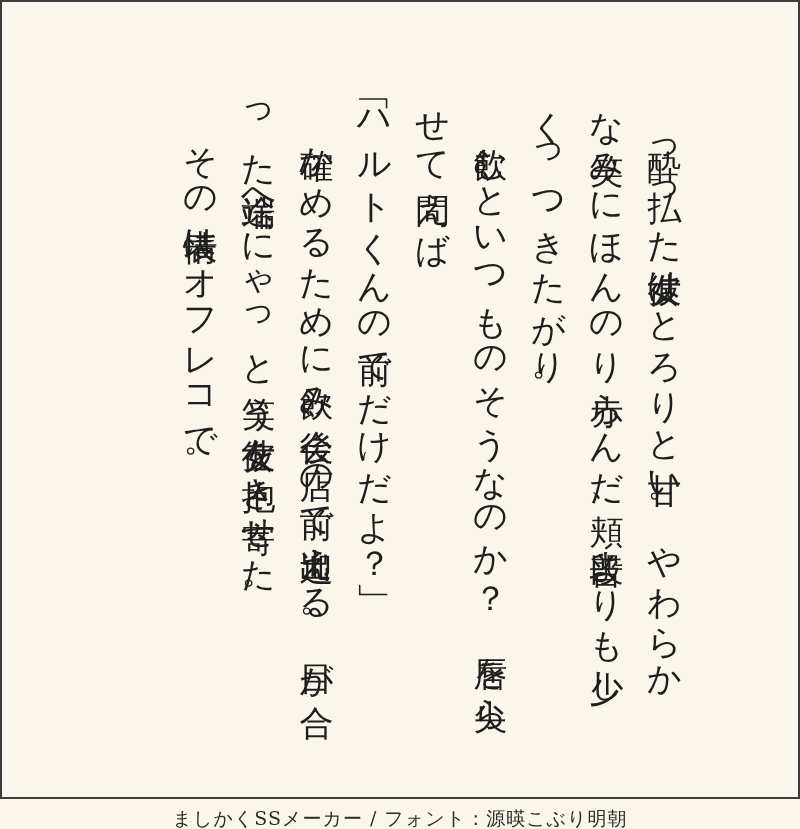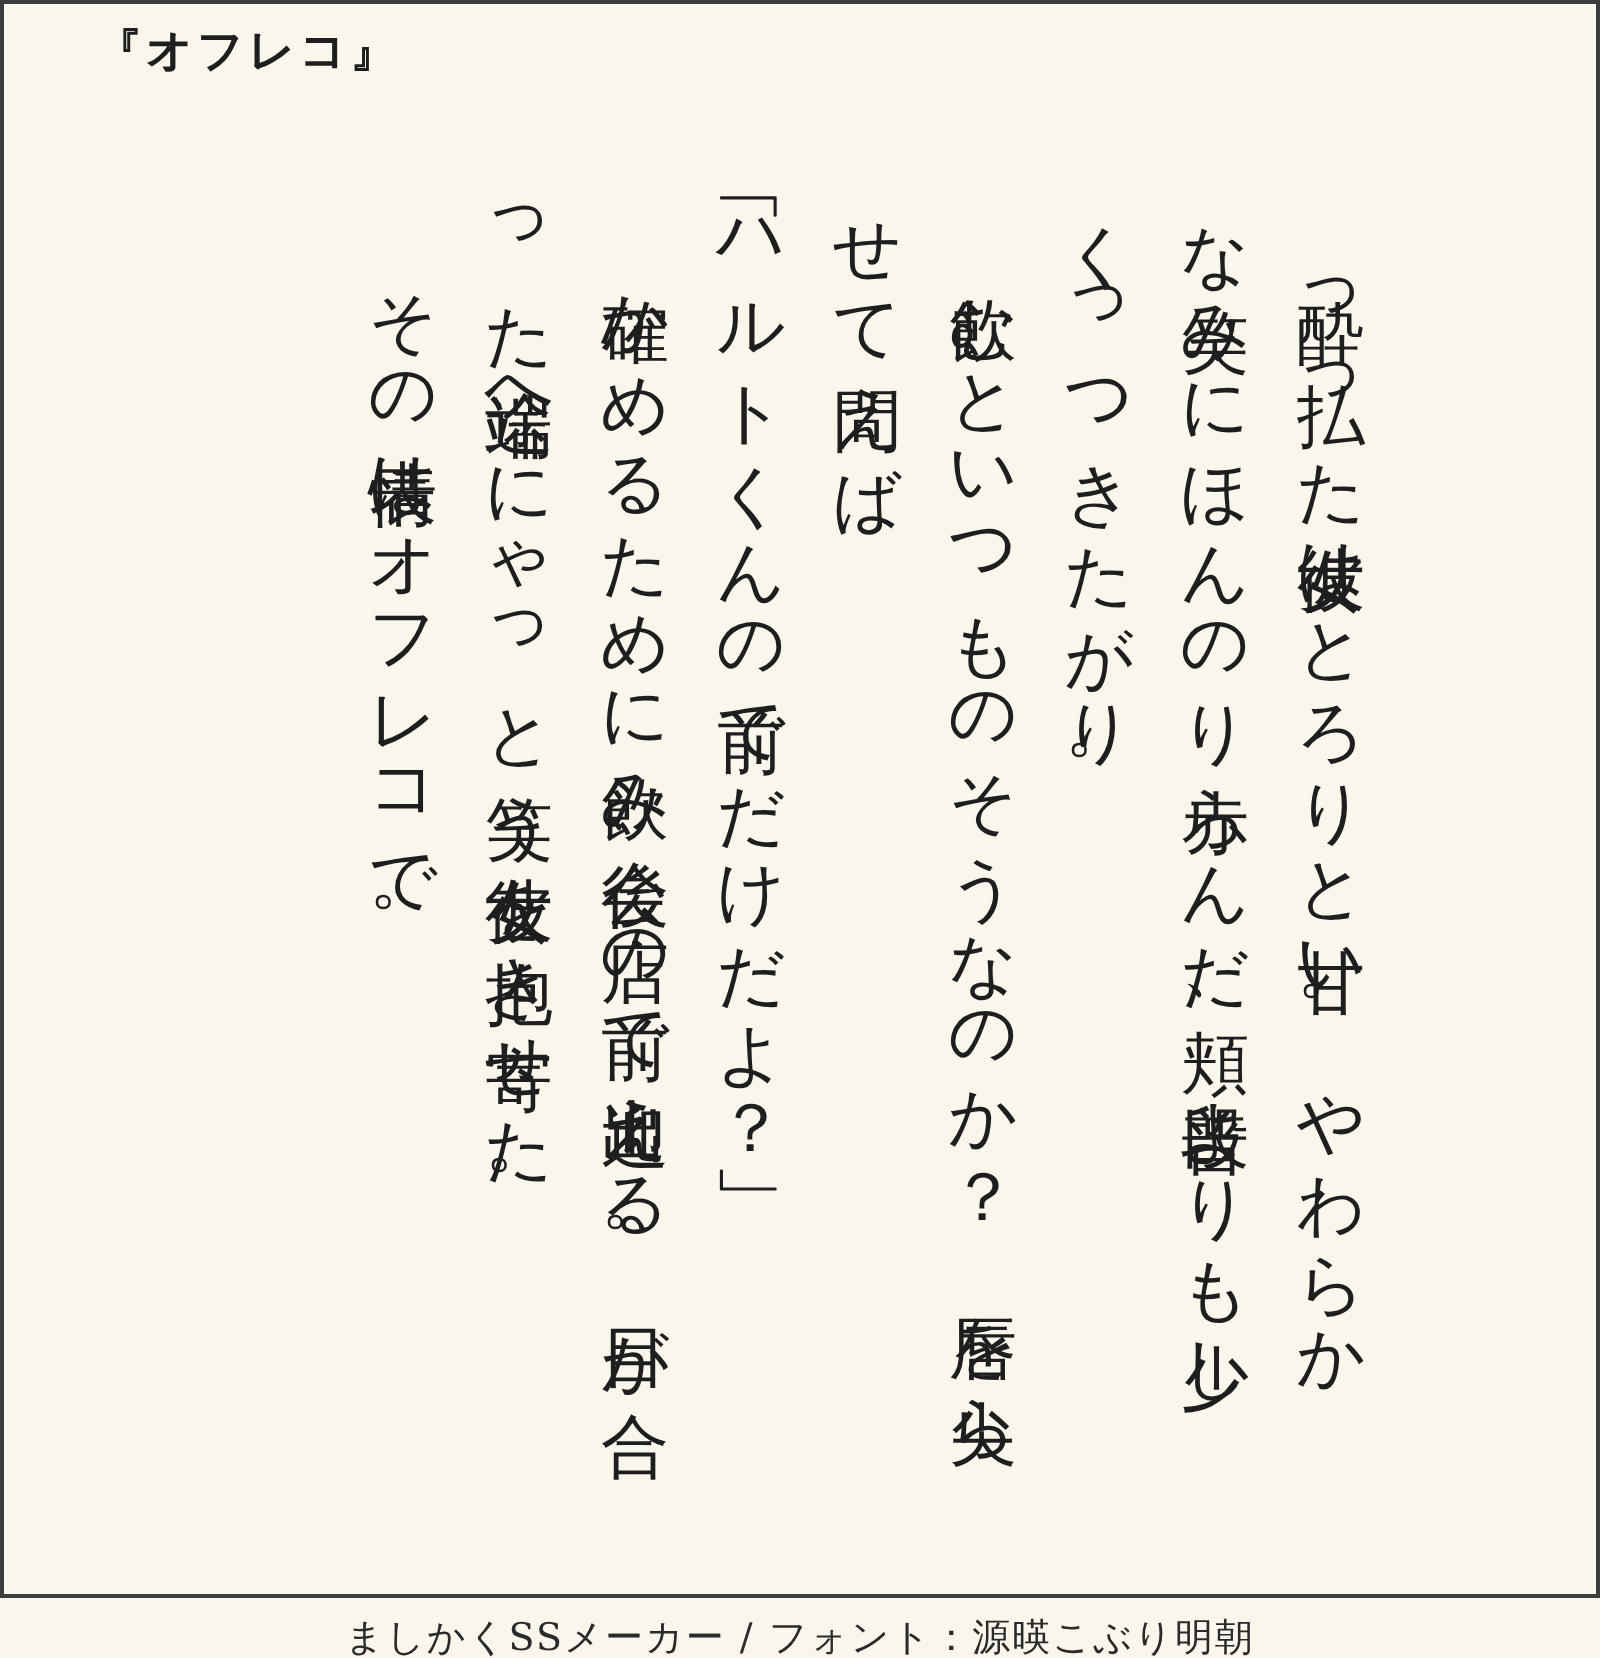--- a/index.html
+++ b/index.html
@@ -63,21 +63,20 @@
     font-size: 19px;
     letter-spacing: 1px;
     color: #2a2a2a;
     background: #faf6ec;
   }
 </style>
 </head>
 <body>
 
 <div class="card">
-  <div class="title">『オフレコ』</div>
 
   <div class="tategaki">
     <p class="indent">酔っ払った彼女はとろりと甘い。やわらかな笑みにほんのり赤らんだ頬、普段よりも少しくっつきたがり。</p>
     <p class="indent">飲むといつものそうなのか？　唇を尖らせて問えば</p>
     <p>「ハルトくんの前でだけだよ？」</p>
     <p class="indent">確かめるために飲み会後、店の前で出迎える。目が合った途端へにゃっと笑う彼女を抱き寄せた。</p>
     <p class="indent">その表情はオフレコで。</p>
   </div>
 </div>
 

